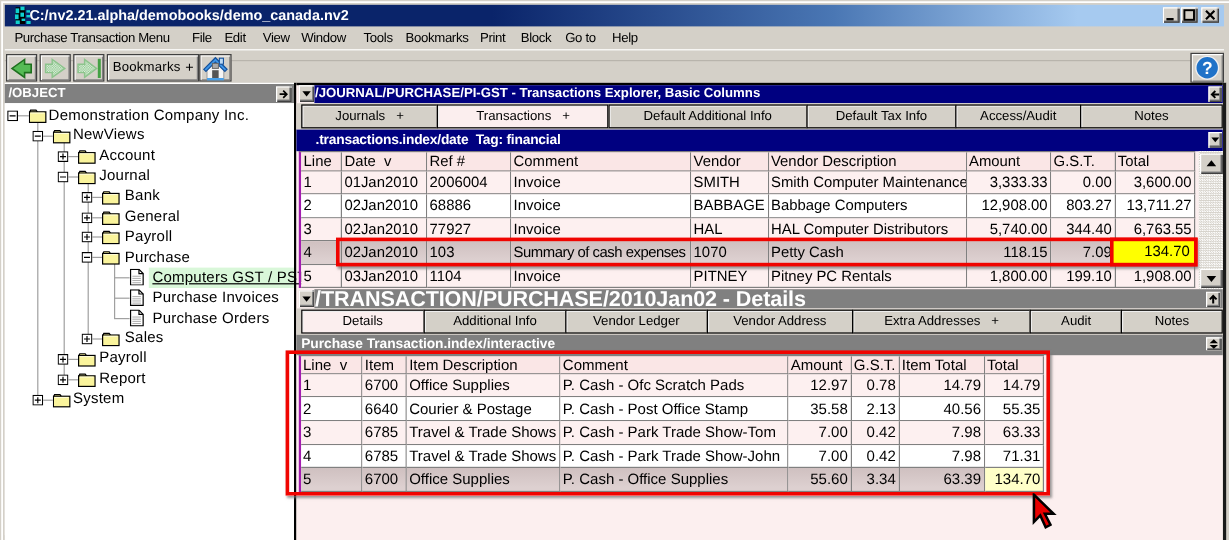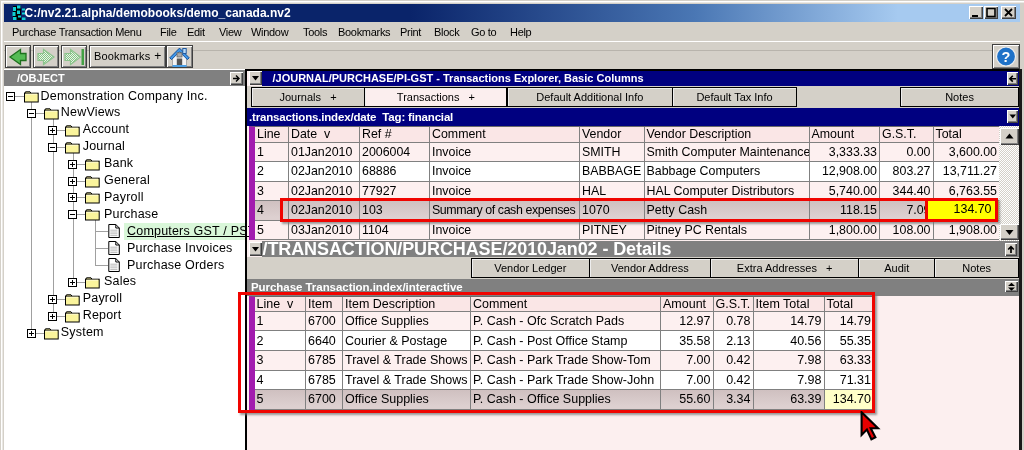--- a/index.html
+++ b/index.html
@@ -17,21 +17,21 @@
 #treepanel{left:4px;top:69px;width:241px;height:381px;background:#fff}
 #objhdr{left:4px;top:70px;width:241px;height:16px;background:#808080;color:#fff;font-weight:bold;font-size:11px;line-height:16px}
 #vdiv{left:245px;top:69px;width:2px;height:381px;background:#000}
 #rightarea{left:247px;top:69px;width:772px;height:381px;background:#fcefef;border-top:2px solid #000}
 .panehdr{position:absolute;height:15px;color:#fff;font-weight:bold;white-space:nowrap}
 .smallbtn{position:absolute;background:#d4d0c8;box-shadow:inset 1px 1px 0 #fff,inset -1px -1px 0 #404040,inset -2px -2px 0 #808080}
 .tabrow{position:absolute;background:#d4d0c8}
 .tab{position:absolute;top:1px;height:20px;background:#d4d0c8;border:1px solid #000;box-shadow:inset 1px 1px 0 #eee;font-size:11px;text-align:center;line-height:19px;color:#000}
 .tab.active{background:#fbeeee}
 .band{position:absolute;height:18px;color:#fff;font-weight:bold;font-size:11.5px;line-height:18px}
-table{border-collapse:separate;border-spacing:0;table-layout:fixed;color:#000;border-top:1px solid #696969;border-left:6px solid #a21caf}
+table{border-collapse:separate;border-spacing:0;table-layout:fixed;color:#000;border-top:1px solid #696969;border-left:2px solid #a21caf}
 td{border-right:1px solid #808080;border-bottom:1px solid #808080;padding:0 2px;overflow:hidden;white-space:nowrap;height:19.45px;vertical-align:middle}
 #t1 td{font-size:12.4px}
 #t2 td{font-size:12.5px}
 tr.hd td{background:#fae6e6}
 #t1 tr.hd td{height:15.8px}
 #t2 tr.hd td{height:15.2px}
 #t2 td{height:19.62px}
 .r{text-align:right}
 .pink td{background:#fdf0f0}
 .white td{background:#fff}
@@ -153,21 +153,21 @@
  </div>
  <div class="toolbtn" style="left:988px;top:2px;width:28px;height:25px">
   <svg width="26" height="23" viewBox="0 0 26 23">
         <circle cx="13" cy="11.5" r="9.5" fill="#1f72c8" stroke="#eee" stroke-width="1.2"></circle>
         <text x="13" y="16.5" font-size="14.5" font-weight="bold" fill="#fff" text-anchor="middle" font-family="Liberation Sans">?</text>
       </svg>
  </div>
 </div>
 
 <div class="abs" id="treepanel"></div>
-<div class="abs" id="objhdr"><span style="margin-left:13px">/OBJECT</span></div>
+<div class="abs" id="objhdr"><span style="margin-left:3px">/OBJECT</span></div>
 <div class="smallbtn" style="left:230px;top:71.5px;width:13px;height:13px">
     <svg width="13" height="13">
       <path d="M3 6.5 L8 6.5 M6 3.5 L9 6.5 L6 9.5" stroke="#000" stroke-width="1.4" fill="none"></path>
     </svg>
   </div>
 <div class="abs" id="vdiv"></div>
 <div class="abs" id="rightarea"></div>
 <div class="abs" id="tree" style="left:4px;top:86px;width:241px;height:360px;background:#fff;font-size:12.5px;letter-spacing:0.2px;color:#000">
     <div style="position:absolute;left:27px;top:15px;width:1px;height:231.59999999999997px;background:#a0a0a0"></div>
     <div style="position:absolute;left:48.5px;top:31.9px;width:1px;height:197.79999999999998px;background:#a0a0a0"></div>
@@ -284,35 +284,36 @@
       <use href="#folder"></use>
     </svg>
     <div style="position:absolute;left:56.8px;top:238.09999999999997px;height:17px;line-height:17px;white-space:nowrap;">System</div>
   </div>
 
 <div class="smallbtn" style="left:248.5px;top:71px;width:13px;height:14px">
     <svg width="13" height="14">
       <path d="M3 5 L10 5 L6.5 9.5 Z" fill="#000"></path>
     </svg>
   </div>
-<div class="panehdr" style="left:261.5px;top:71px;width:757px;background:#000080;font-size:11px;line-height:15px"><span style="margin-left:11px">/JOURNAL/PURCHASE/PI-GST - Transactions Explorer, Basic Columns</span></div>
+<div class="panehdr" style="left:261.5px;top:71px;width:757px;background:#000080;font-size:11px;line-height:15px"><span style="margin-left:1px">/JOURNAL/PURCHASE/PI-GST - Transactions Explorer, Basic Columns</span></div>
 <div class="smallbtn" style="left:1006.5px;top:71.5px;width:11.5px;height:13.5px">
     <svg width="11.5" height="13.5">
       <path d="M9 6.7 L3.5 6.7 M5.8 3.8 L2.9 6.7 L5.8 9.6" stroke="#000" stroke-width="1.6" fill="none"></path>
     </svg>
   </div>
 
 <div class="tabrow" style="left:247px;top:86px;width:772px;height:22px" id="tabs1">
     <div class="tab" style="left:3.6px;width:114.80000000000001px">Journals&nbsp;&nbsp;&nbsp;+</div>
     <div class="tab active" style="left:117.4px;width:143.1px">Transactions&nbsp;&nbsp;&nbsp;+</div>
     <div class="tab" style="left:259.5px;width:166.60000000000002px">Default Additional Info</div>
     <div class="tab" style="left:425.1px;width:124.89999999999998px">Default Tax Info</div>
+    <div class="tab" style="left:549px;width:105.10000000000002px">Access/Audit</div>
     <div class="tab" style="left:653.1px;width:118.89999999999998px">Notes</div>
   </div>
-<div class="band" style="left:247px;top:108px;width:772px;background:#000080;letter-spacing:-0.18px"><span style="margin-left:2px">.transactions.index/date&nbsp;&nbsp;Tag: financial</span></div>
+<div class="band" style="left:247px;top:108px;width:772px;background:#000080;letter-spacing:-0.18px"><span style="margin-left:16px">.transactions.index/date&nbsp;&nbsp;Tag: financial</span></div>
 <div class="smallbtn" style="left:1006.5px;top:110px;width:11.5px;height:12.5px">
     <svg width="11.5" height="12.5">
       <path d="M2.5 4.5 L9 4.5 L5.75 8.5 Z" fill="#000"></path>
     </svg>
   </div>
 
 <div class="abs" style="left:249px;top:126px">
 <table id="t1" style="width:746.5px">
       <colgroup>
 <col style="width:34px">
@@ -382,21 +383,21 @@
           <td class="r" style="background:#ffff00">134.70</td>
         </tr>
 <tr class="pink">
           <td>5</td>
           <td>03Jan2010</td>
           <td>1104</td>
           <td>Invoice</td>
           <td>PITNEY</td>
           <td>Pitney PC Rentals</td>
           <td class="r">1,800.00</td>
-          <td class="r">108.00</td>
+          <td class="r">199.10</td>
           <td class="r">1,908.00</td>
         </tr>
 </tbody>
     </table>
 </div>
 
 <div class="abs" id="sb1" style="left:999px;top:126px;width:20px;height:115px;background:#fff">
     <div style="position:absolute;left:0;top:0;width:20px;height:115px;background:repeating-conic-gradient(#fff 0% 25%, #d4d0c8 0% 50%) 0 0/2px 2px"></div>
     <div class="smallbtn" style="left:0.5px;top:1.5px;width:19px;height:17px">
       <svg width="19" height="17">
@@ -416,20 +417,22 @@
     </svg>
   </div>
 <div class="panehdr" style="left:261.5px;top:241px;width:757px;height:16px;line-height:16px;background:#808080;font-size:18px;letter-spacing:-0.1px"><span style="margin-left:1px">/TRANSACTION/PURCHASE/2010Jan02 - Details</span></div>
 <div class="smallbtn" style="left:1005px;top:242.5px;width:12px;height:13px">
     <svg width="12" height="13">
       <path d="M6 10 L6 4 M3.2 6.5 L6 3.7 L8.8 6.5" stroke="#000" stroke-width="1.7" fill="none"></path>
     </svg>
   </div>
 
 <div class="tabrow" style="left:247px;top:257px;width:772px;height:22px" id="tabs2">
+    <div class="tab active" style="left:3.6px;width:103.4px">Details</div>
+    <div class="tab" style="left:106px;width:119px">Additional Info</div>
     <div class="tab" style="left:224px;width:118.60000000000002px">Vendor Ledger</div>
     <div class="tab" style="left:463.1px;width:149.19999999999993px">Extra Addresses&nbsp;&nbsp;&nbsp;+</div>
     <div class="tab" style="left:341.6px;width:122.5px">Vendor Address</div>
     <div class="tab" style="left:611.3px;width:77px">Audit</div>
     <div class="tab" style="left:687.3px;width:84.70000000000005px">Notes</div>
   </div>
 <div class="band" style="left:247px;top:279px;width:772px;height:17px;line-height:17px;background:#808080;letter-spacing:-0.05px"><span style="margin-left:4px">Purchase Transaction.index/interactive</span></div>
 <div class="smallbtn" style="left:1004.5px;top:280.5px;width:13px;height:11.5px">
     <svg width="13" height="11.5">
       <path d="M3 5 L6.5 1.8 L10 5 Z M3 6.5 L6.5 9.7 L10 6.5 Z" fill="#000"></path>

